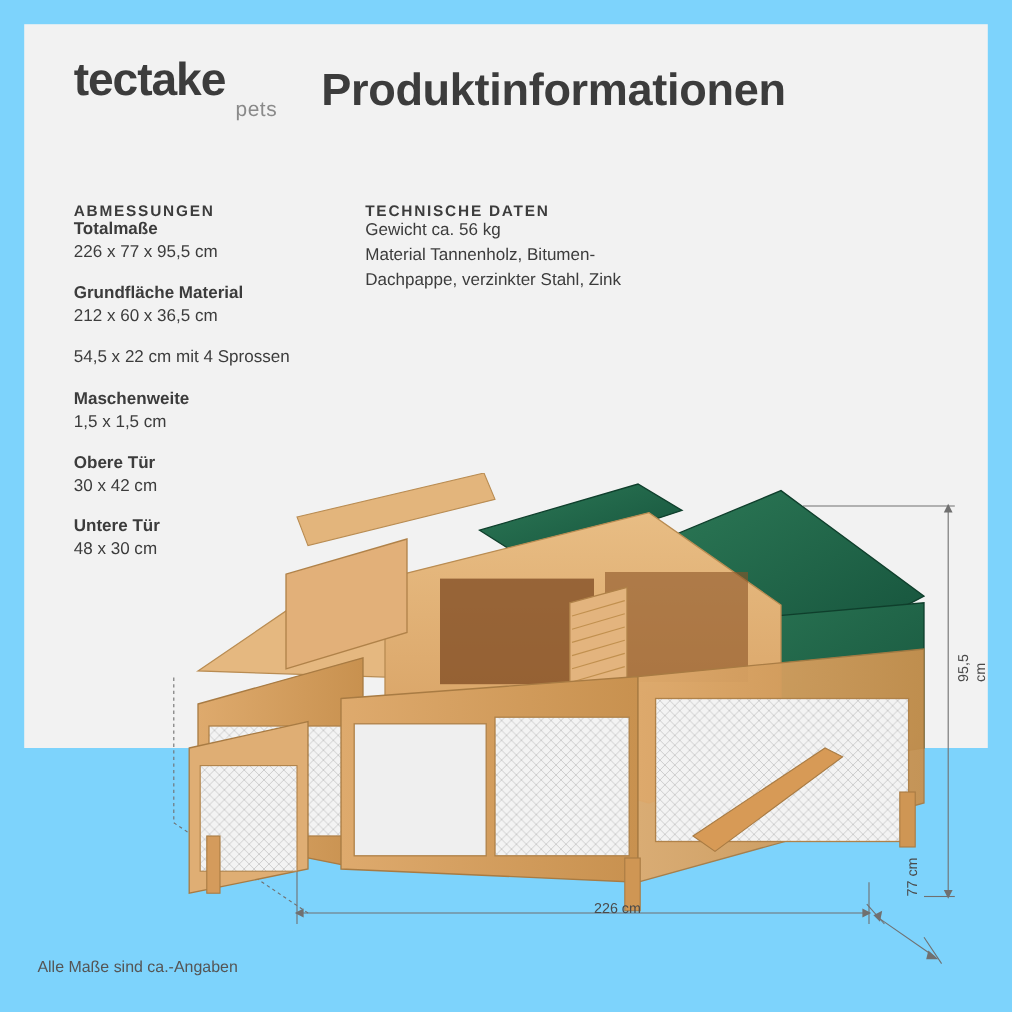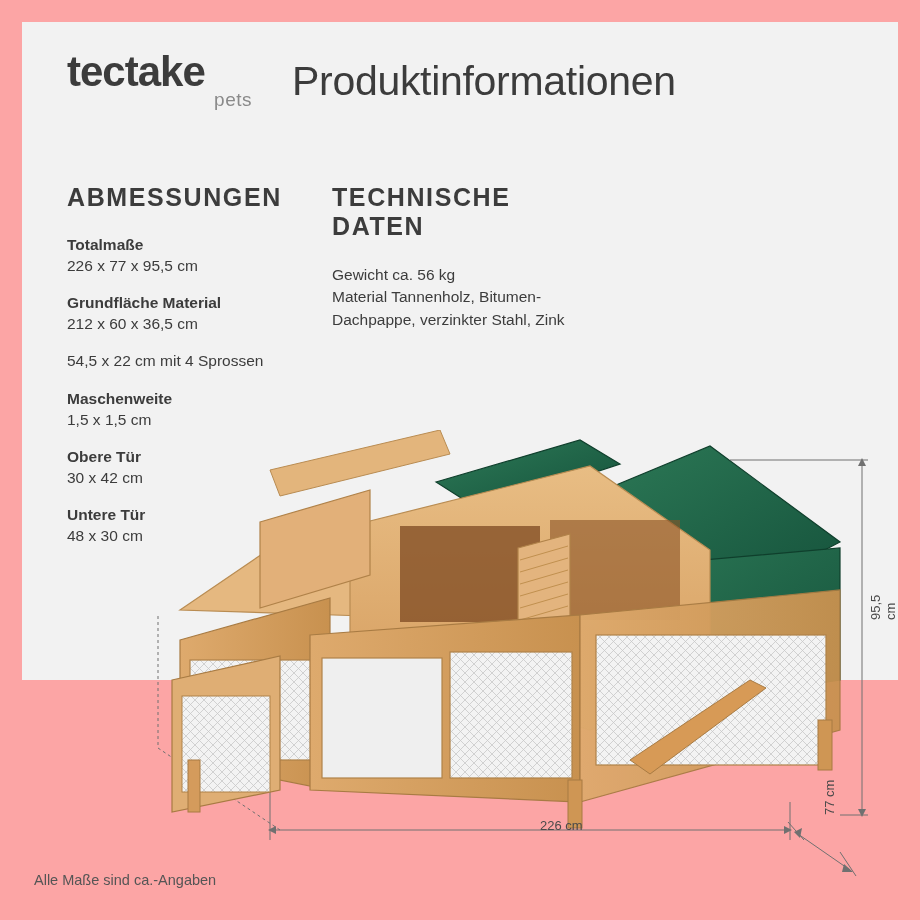--- a/index.html
+++ b/index.html
@@ -11,21 +11,21 @@
     width: 920px;
     height: 920px;
     font-family: "Liberation Sans", sans-serif;
     color: #3c3c3c;
     overflow: hidden;
   }
   #page {
     position: relative;
     width: 920px;
     height: 920px;
-    background: #fca5a5;
+    background: #7dd3fc;
     box-sizing: border-box;
   }
   
   .header {
     position: absolute;
     left: 22px;
     top: 22px;
     width: 876px;
     height: 118px;
     background: #f2f2f2;
@@ -47,21 +47,21 @@
   .brand-sub {
     font-size: 19px;
     color: #8a8a8a;
     text-align: right;
     width: 185px;
     margin-top: -4px;
     letter-spacing: 0.5px;
   }
   .header-title {
     font-size: 41px;
-    font-weight: normal;
+    font-weight: bold;
     color: #3c3c3c;
     letter-spacing: -0.3px;
   }
 
   
   .info {
     position: absolute;
     left: 22px;
     top: 140px;
     width: 876px;
@@ -70,25 +70,24 @@
   }
   .col {
     position: absolute;
     top: 43px;
   }
   .col-1 { left: 45px;  width: 265px; }
   .col-2 { left: 310px; width: 275px; }
   .col-3 { left: 594px; width: 270px; }
 
   .col-head {
-    font-size: 25px;
+    font-size: 14px;
     font-weight: bold;
     letter-spacing: 1.6px;
     color: #3c3c3c;
-    margin-bottom: 23px;
   }
   .spec {
     margin-bottom: 17px;
     line-height: 1.33;
   }
   .spec-label {
     font-size: 15.5px;
     font-weight: bold;
     color: #3c3c3c;
   }

